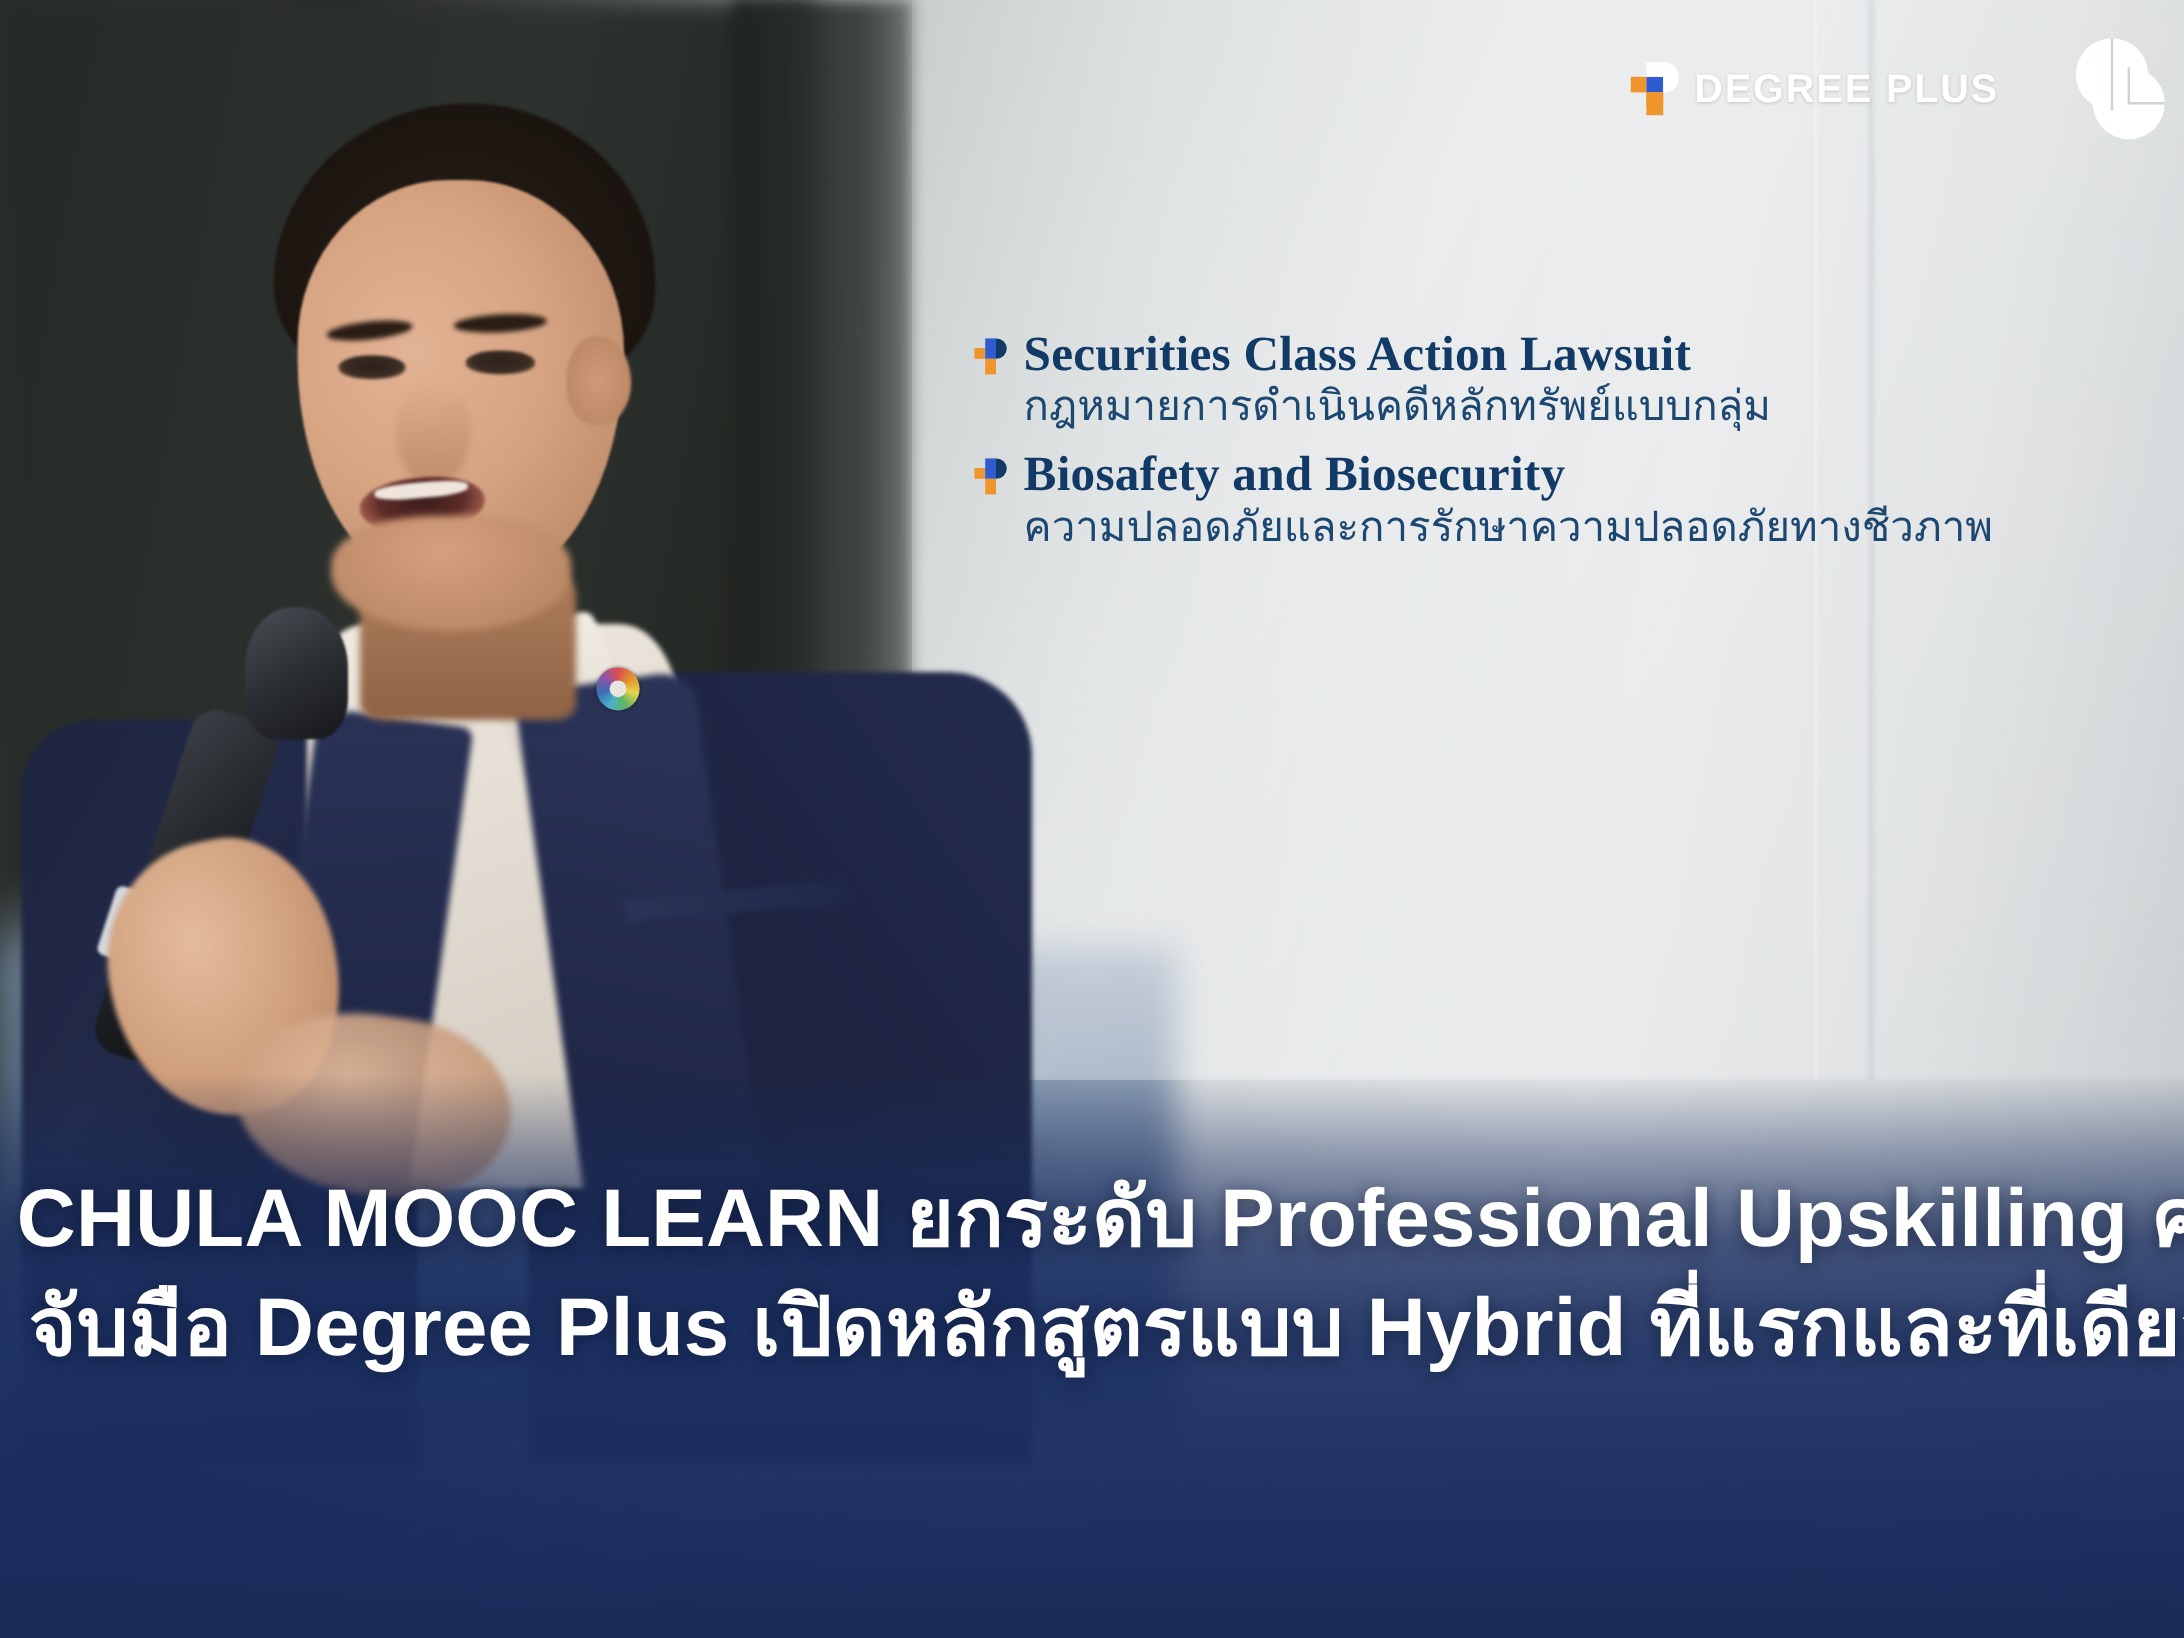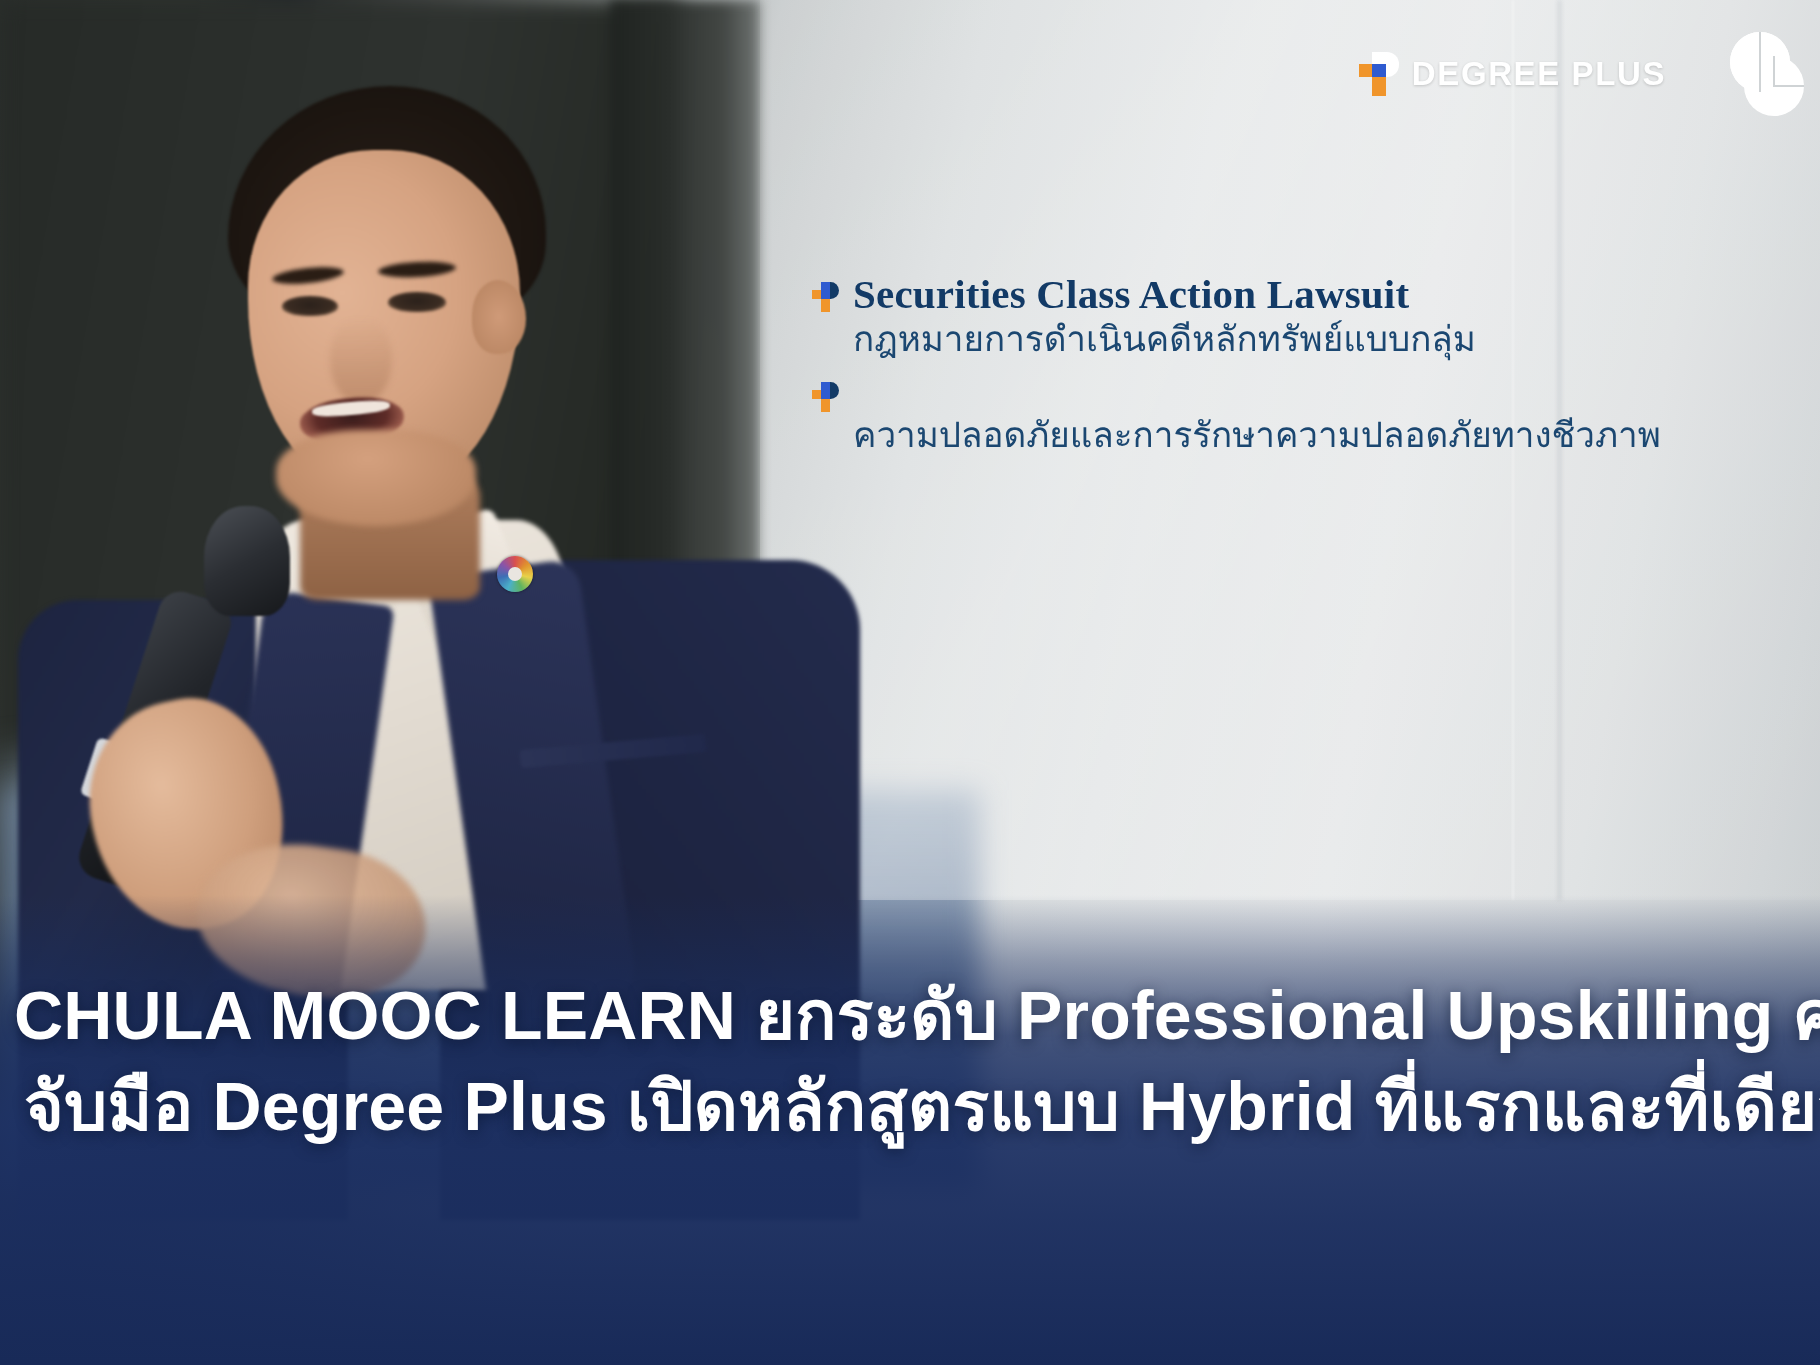--- a/index.html
+++ b/index.html
@@ -343,20 +343,21 @@
 
     <div class="course-item">
       <div class="course-head">
         <div class="bullet-p">
           <div class="sq" style="left:0;top:8px;width:9px;height:9px;background:#F0952B;"></div>
           <div class="sq" style="left:9px;top:8px;width:9px;height:9px;background:#2F5BD0;"></div>
           <div class="sq" style="left:9px;top:0;width:9px;height:8px;background:#2F5BD0;"></div>
           <div class="sq" style="left:18px;top:0;width:9px;height:17px;background:#123A66;border-radius:0 9px 9px 0;"></div>
           <div class="sq" style="left:9px;top:17px;width:9px;height:13px;background:#F0952B;"></div>
         </div>
+        <div class="course-title">Biosafety and Biosecurity</div>
       </div>
       <div class="course-sub">ความปลอดภัยและการรักษาความปลอดภัยทางชีวภาพ</div>
     </div>
 
   </div>
 
   <div class="band"></div>
   <div class="headline">
     <div class="hl-line l1">CHULA MOOC LEARN ยกระดับ Professional Upskilling คนไทย</div>
     <div class="hl-line l2">จับมือ Degree Plus เปิดหลักสูตรแบบ Hybrid ที่แรกและที่เดียวในไทย</div>

